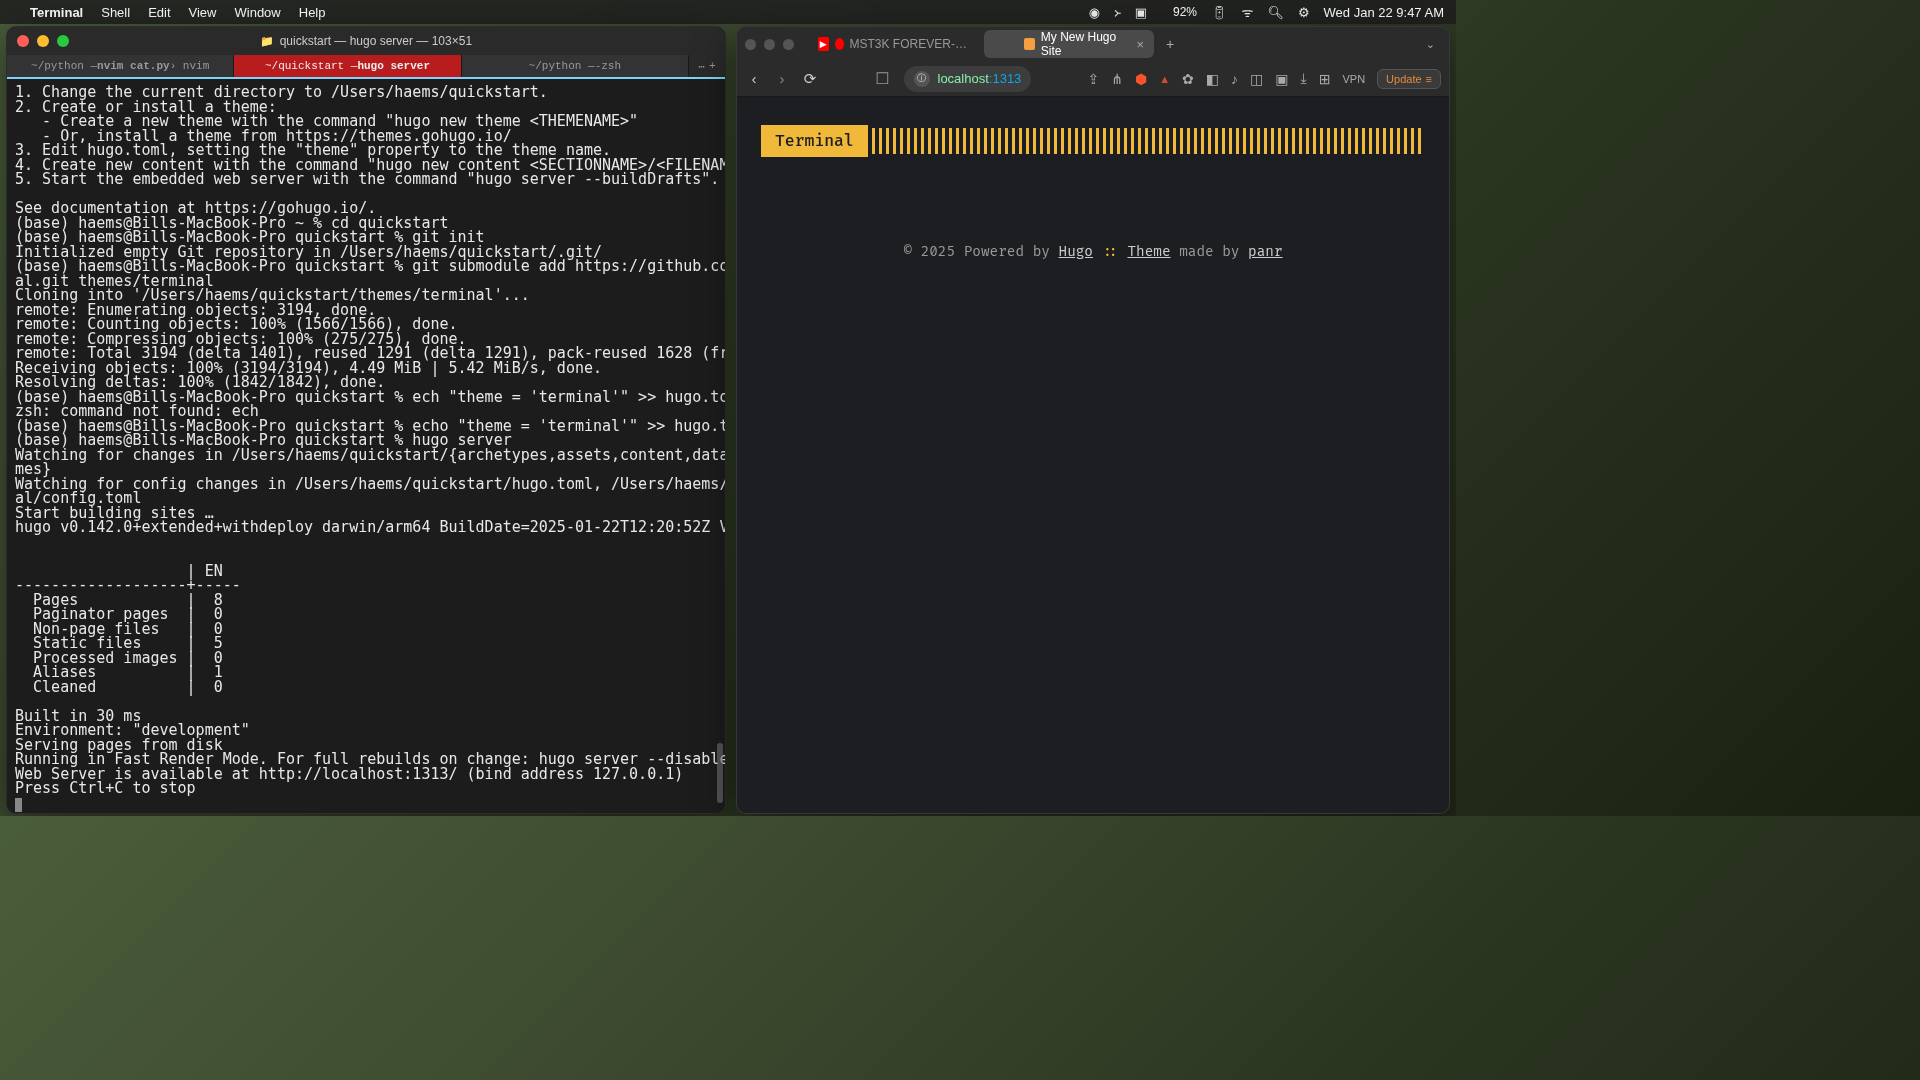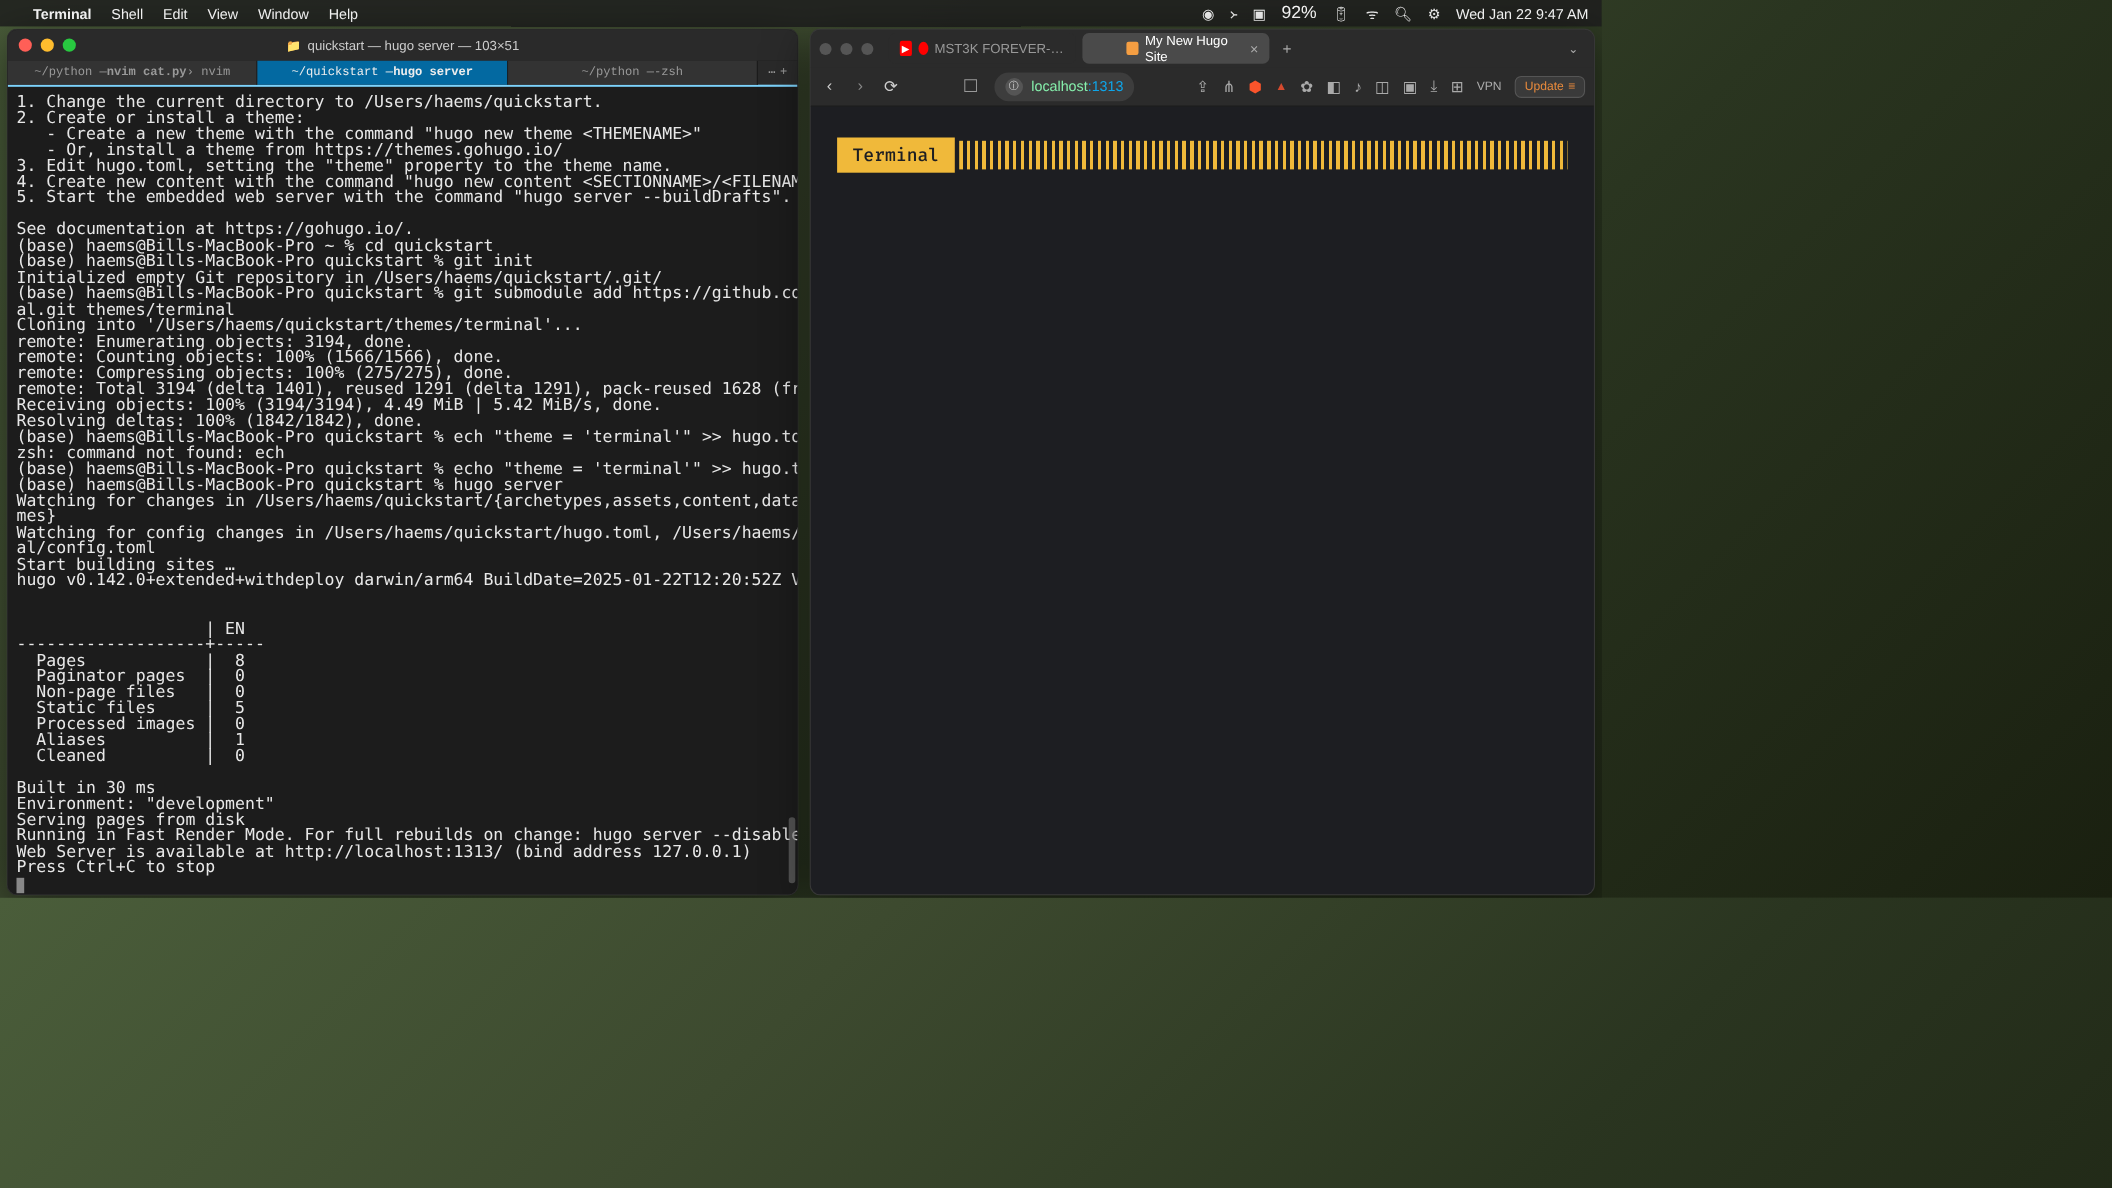--- a/index.html
+++ b/index.html
@@ -22,21 +22,21 @@
   padding: 0 12px;
   color: #fff;
   font-size: 13px;
   justify-content: space-between;
 }
 .menubar-left { display: flex; align-items: center; gap: 18px; }
 .menubar-right { display: flex; align-items: center; gap: 14px; }
 .apple-logo { font-size: 14px; }
 .menubar-left span:nth-child(2) { font-weight: 600; }
 .menubar-right .icon { font-size: 13px; opacity: 0.95; }
-.battery-pct { font-size: 16px; }
+.battery-pct { font-size: 12px; margin-left: 12px; }
 
 
 .desktop {
   position: relative;
   width: 100%;
   height: calc(100% - 24px);
 }
 
 
 .terminal-window {
@@ -89,21 +89,21 @@
   flex: 1;
   display: flex;
   align-items: center;
   justify-content: center;
   color: #999;
   font-size: 11px;
   border-right: 1px solid #1a1a1a;
   background: #333;
 }
 .terminal-tab.active {
-  background: #0369a1;
+  background: #b91c1c;
   color: #eee;
 }
 .terminal-tab .bold-part { font-weight: 600; }
 .terminal-tab-controls {
   width: 36px;
   display: flex;
   align-items: center;
   justify-content: center;
   color: #999;
   font-size: 11px;
@@ -445,16 +445,25 @@
           <span>≡</span>
         </div>
       </div>
     </div>
 
     <div class="browser-content">
       <div class="hugo-header">
         <span class="hugo-logo">Terminal</span>
         <div class="hugo-stripes"></div>
       </div>
+      <div class="hugo-footer">
+        <span>© 2025</span>
+        <span>Powered by</span>
+        <a>Hugo</a>
+        <span class="sep">::</span>
+        <a>Theme</a>
+        <span>made by</span>
+        <a>panr</a>
+      </div>
     </div>
   </div>
 
 </div>
 
 </body></html>

